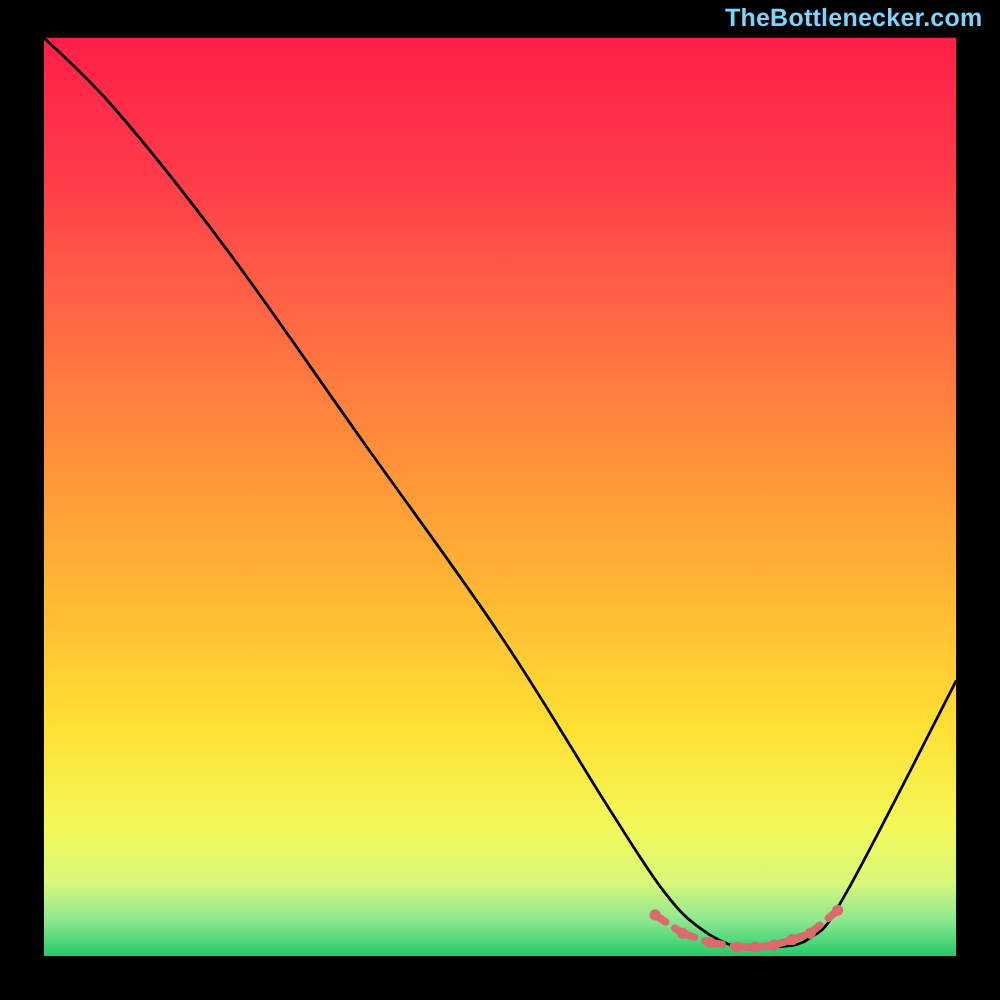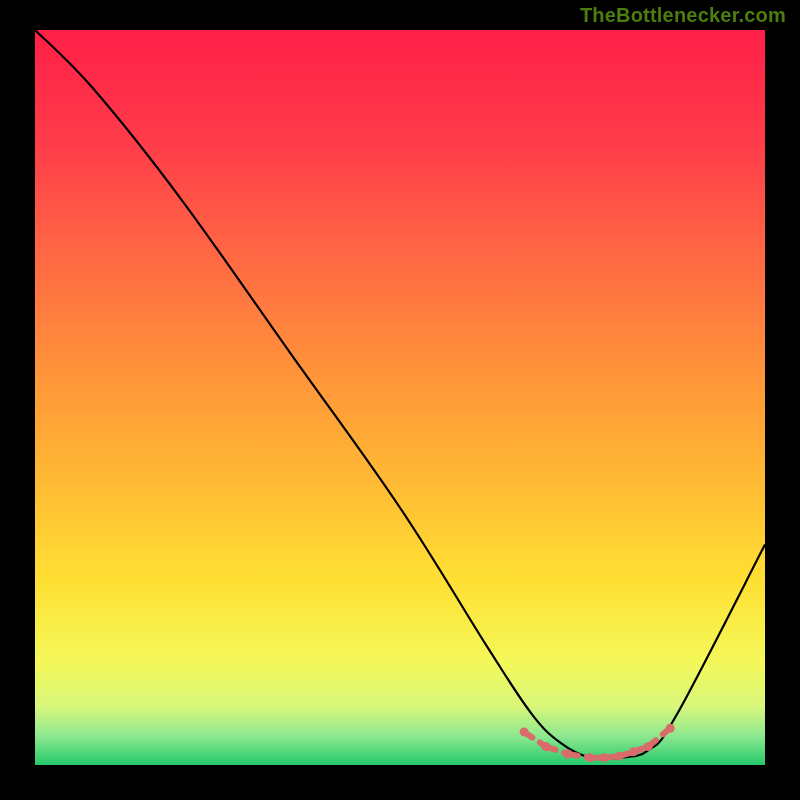--- a/index.html
+++ b/index.html
@@ -14,21 +14,21 @@
   .container {
     position: relative;
     width: 800px;
     height: 800px;
     background: #000;
   }
   .watermark {
     position: absolute;
     top: 4px;
     right: 14px;
-    color: #4d7c0f;
+    color: #7dd3fc;
     font-size: 20px;
     font-weight: bold;
     letter-spacing: 0.2px;
   }
   .plot {
     position: absolute;
     left: 35px;
     top: 30px;
     width: 730px;
     height: 735px;

